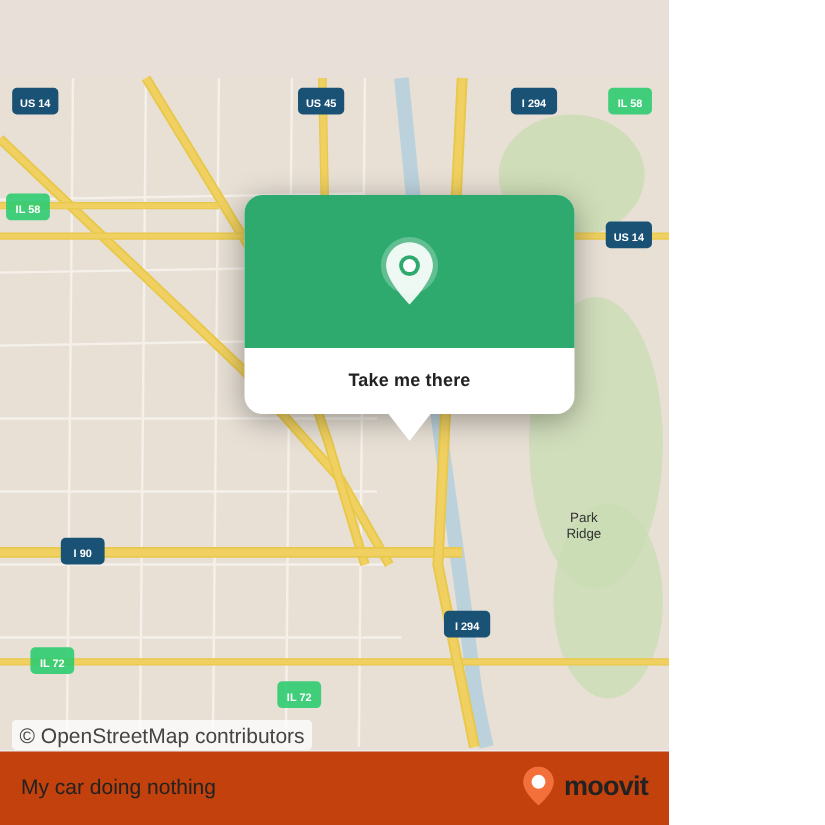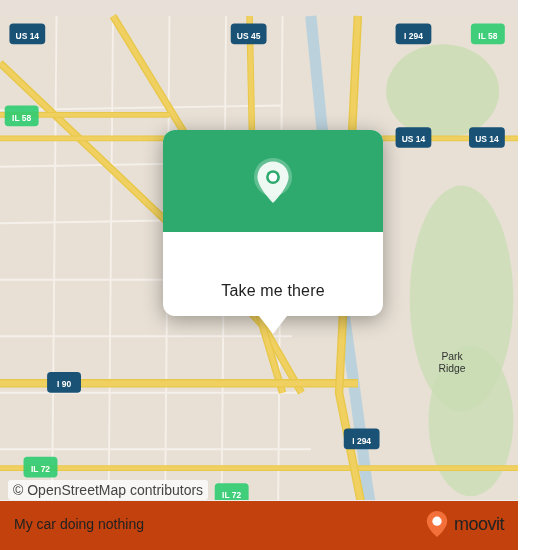--- a/index.html
+++ b/index.html
@@ -6,21 +6,21 @@
 
     body {
       width: 550px;
       height: 550px;
       overflow: hidden;
       font-family: Arial, sans-serif;
       position: relative;
     }
 
     #map-container {
-      width: 518px;
+      width: 446px;
       height: 550px;
       position: relative;
       background-color: #e8e0d8;
       overflow: hidden;
     }
 
     
     #map-svg {
       position: absolute;
       top: 0; left: 0;
@@ -52,27 +52,26 @@
       justify-content: center;
       padding: 28px 0 22px 0;
     }
 
     #location-icon {
       width: 52px;
       height: 52px;
     }
 
     #popup-label {
-      font-size: 16px;
-      font-weight: 400;
+      font-size: 12px;
+      font-weight: 700;
       color: #222;
       padding: 14px 18px 16px 18px;
       text-align: center;
       letter-spacing: 0.01em;
-      margin-top: 36px;
     }
 
     
     #popup-card::after {
       content: '';
       position: absolute;
       bottom: -18px;
       left: 50%;
       transform: translateX(-50%);
       border-left: 14px solid transparent;
@@ -101,21 +100,21 @@
       margin-left: auto;
     }
 
     #moovit-pin {
       width: 22px;
       height: 26px;
     }
 
     #moovit-text {
       font-size: 18px;
-      font-weight: 400;
+      font-weight: 700;
       color: #222;
       letter-spacing: -0.5px;
     }
 
     #osm-credit {
       font-size: 14px;
       color: #444;
       position: absolute;
       bottom: 50px;
       left: 8px;

